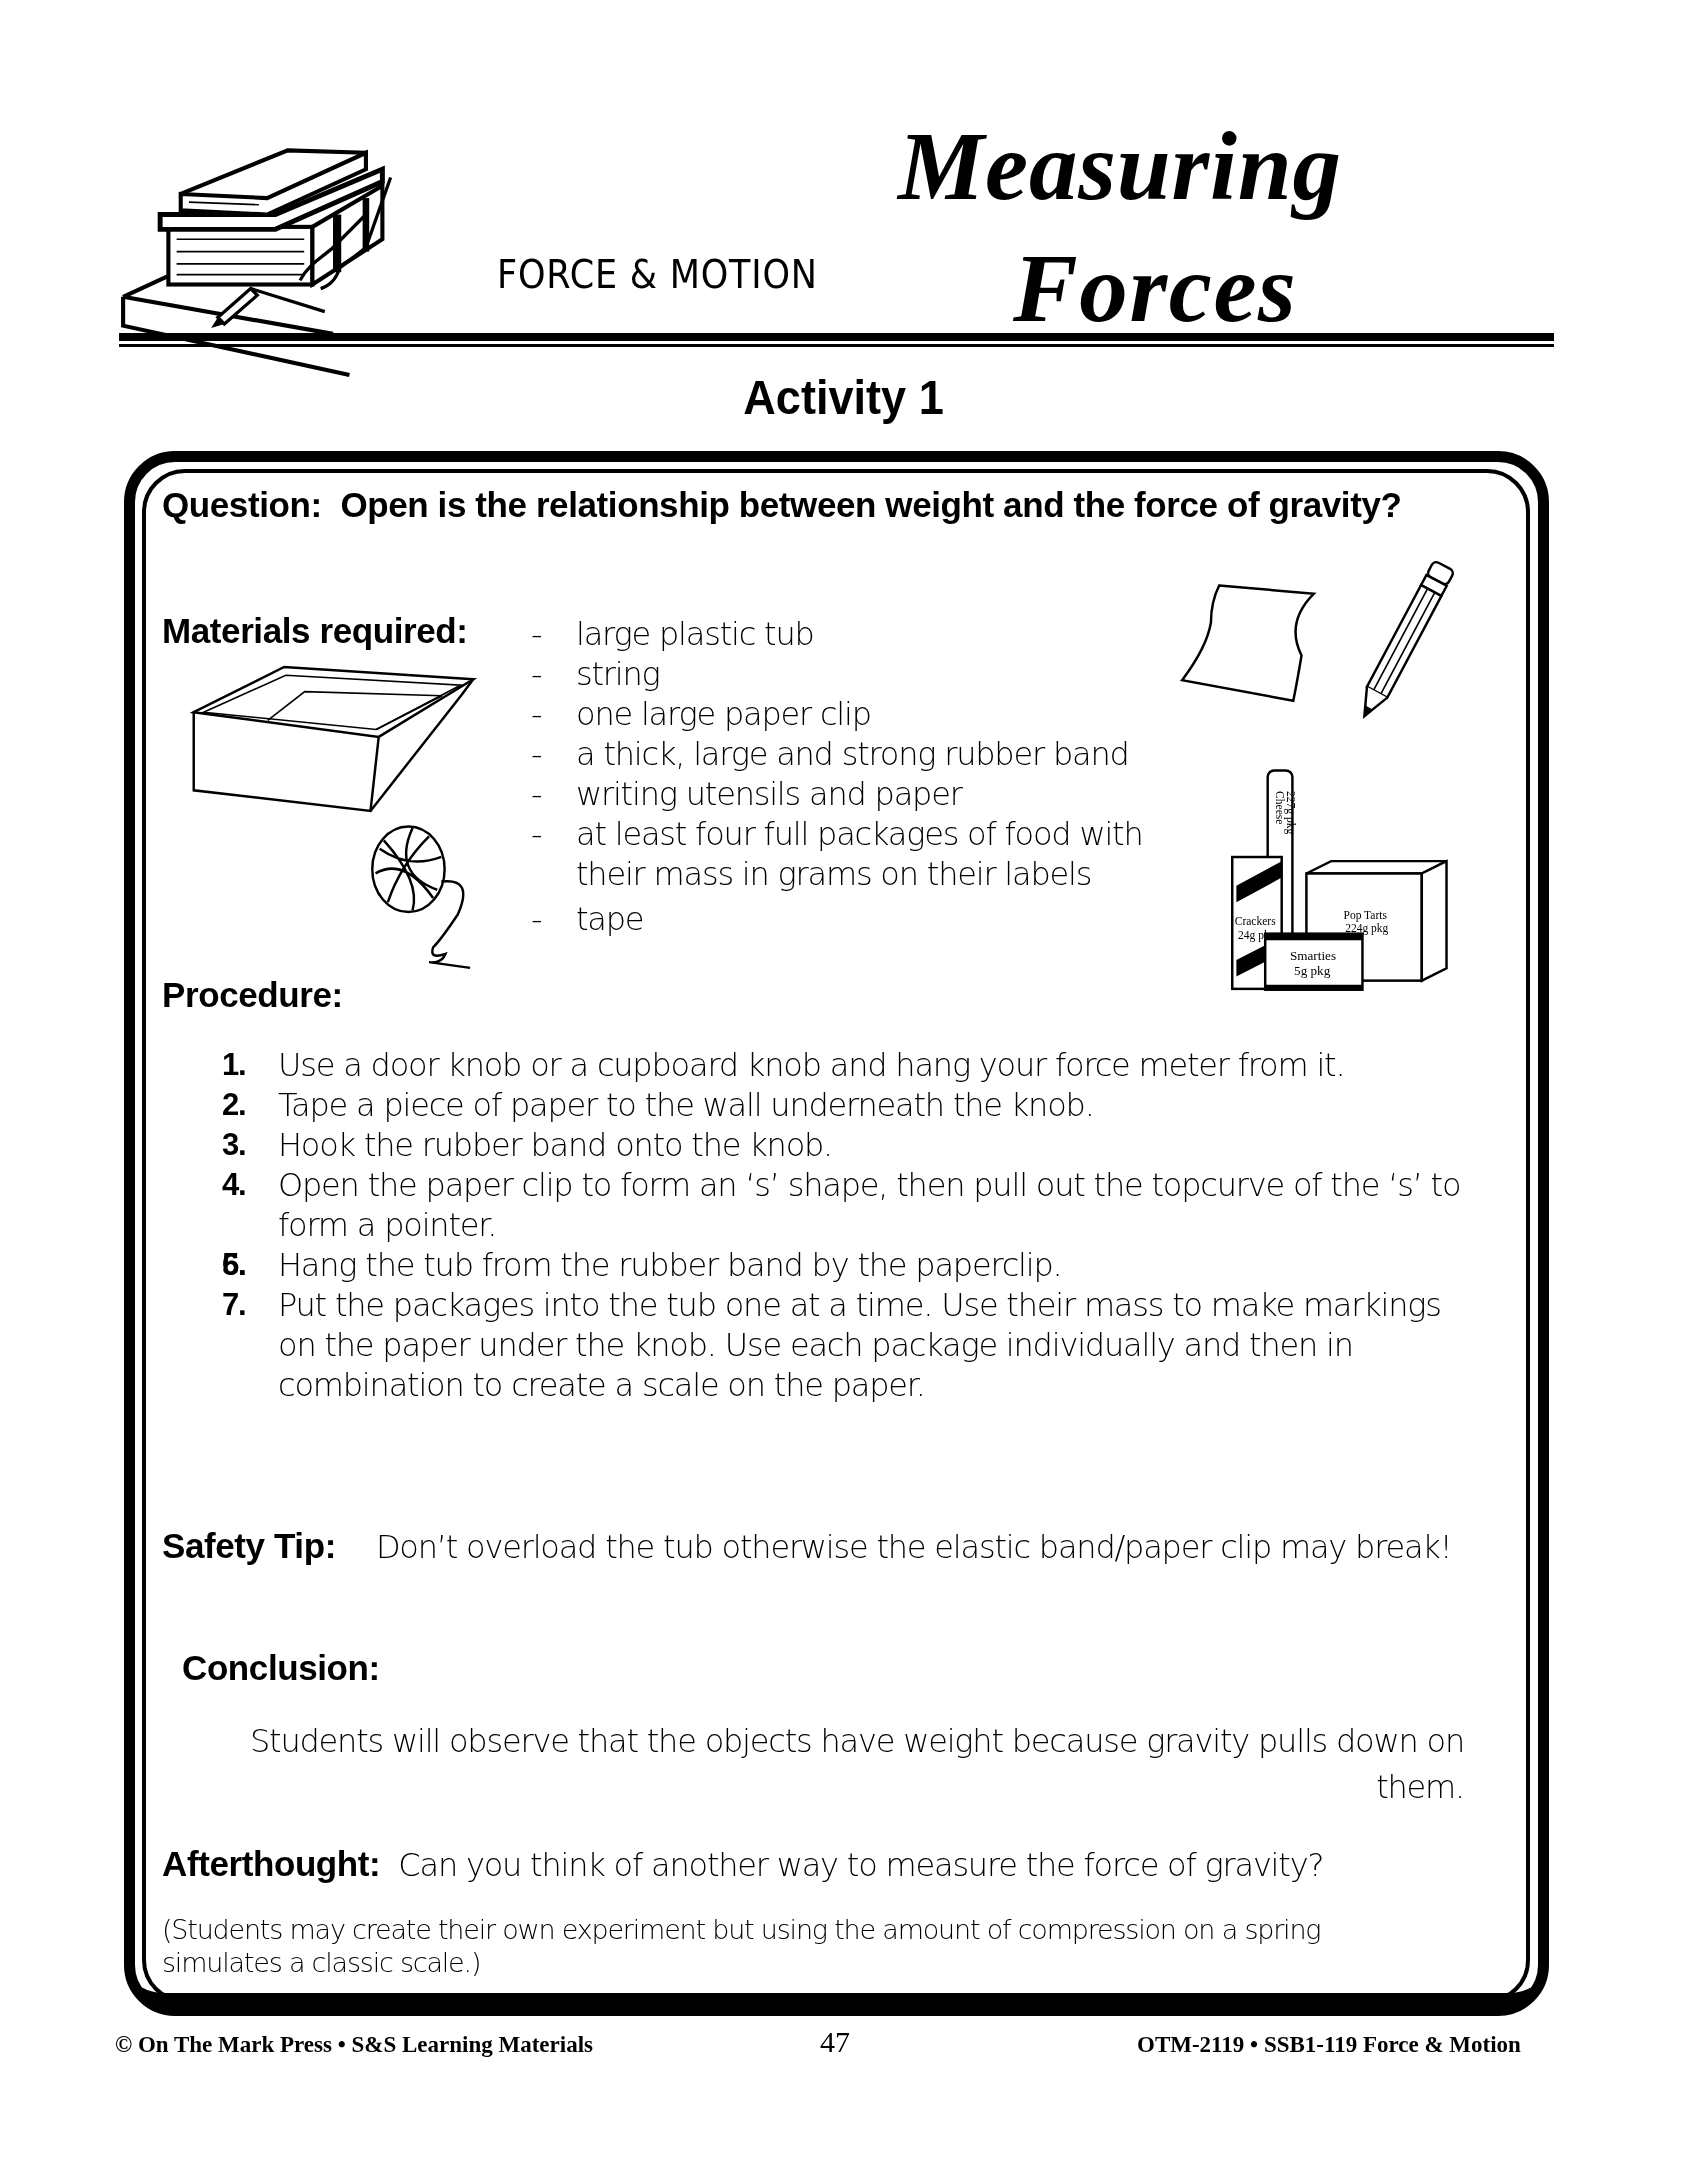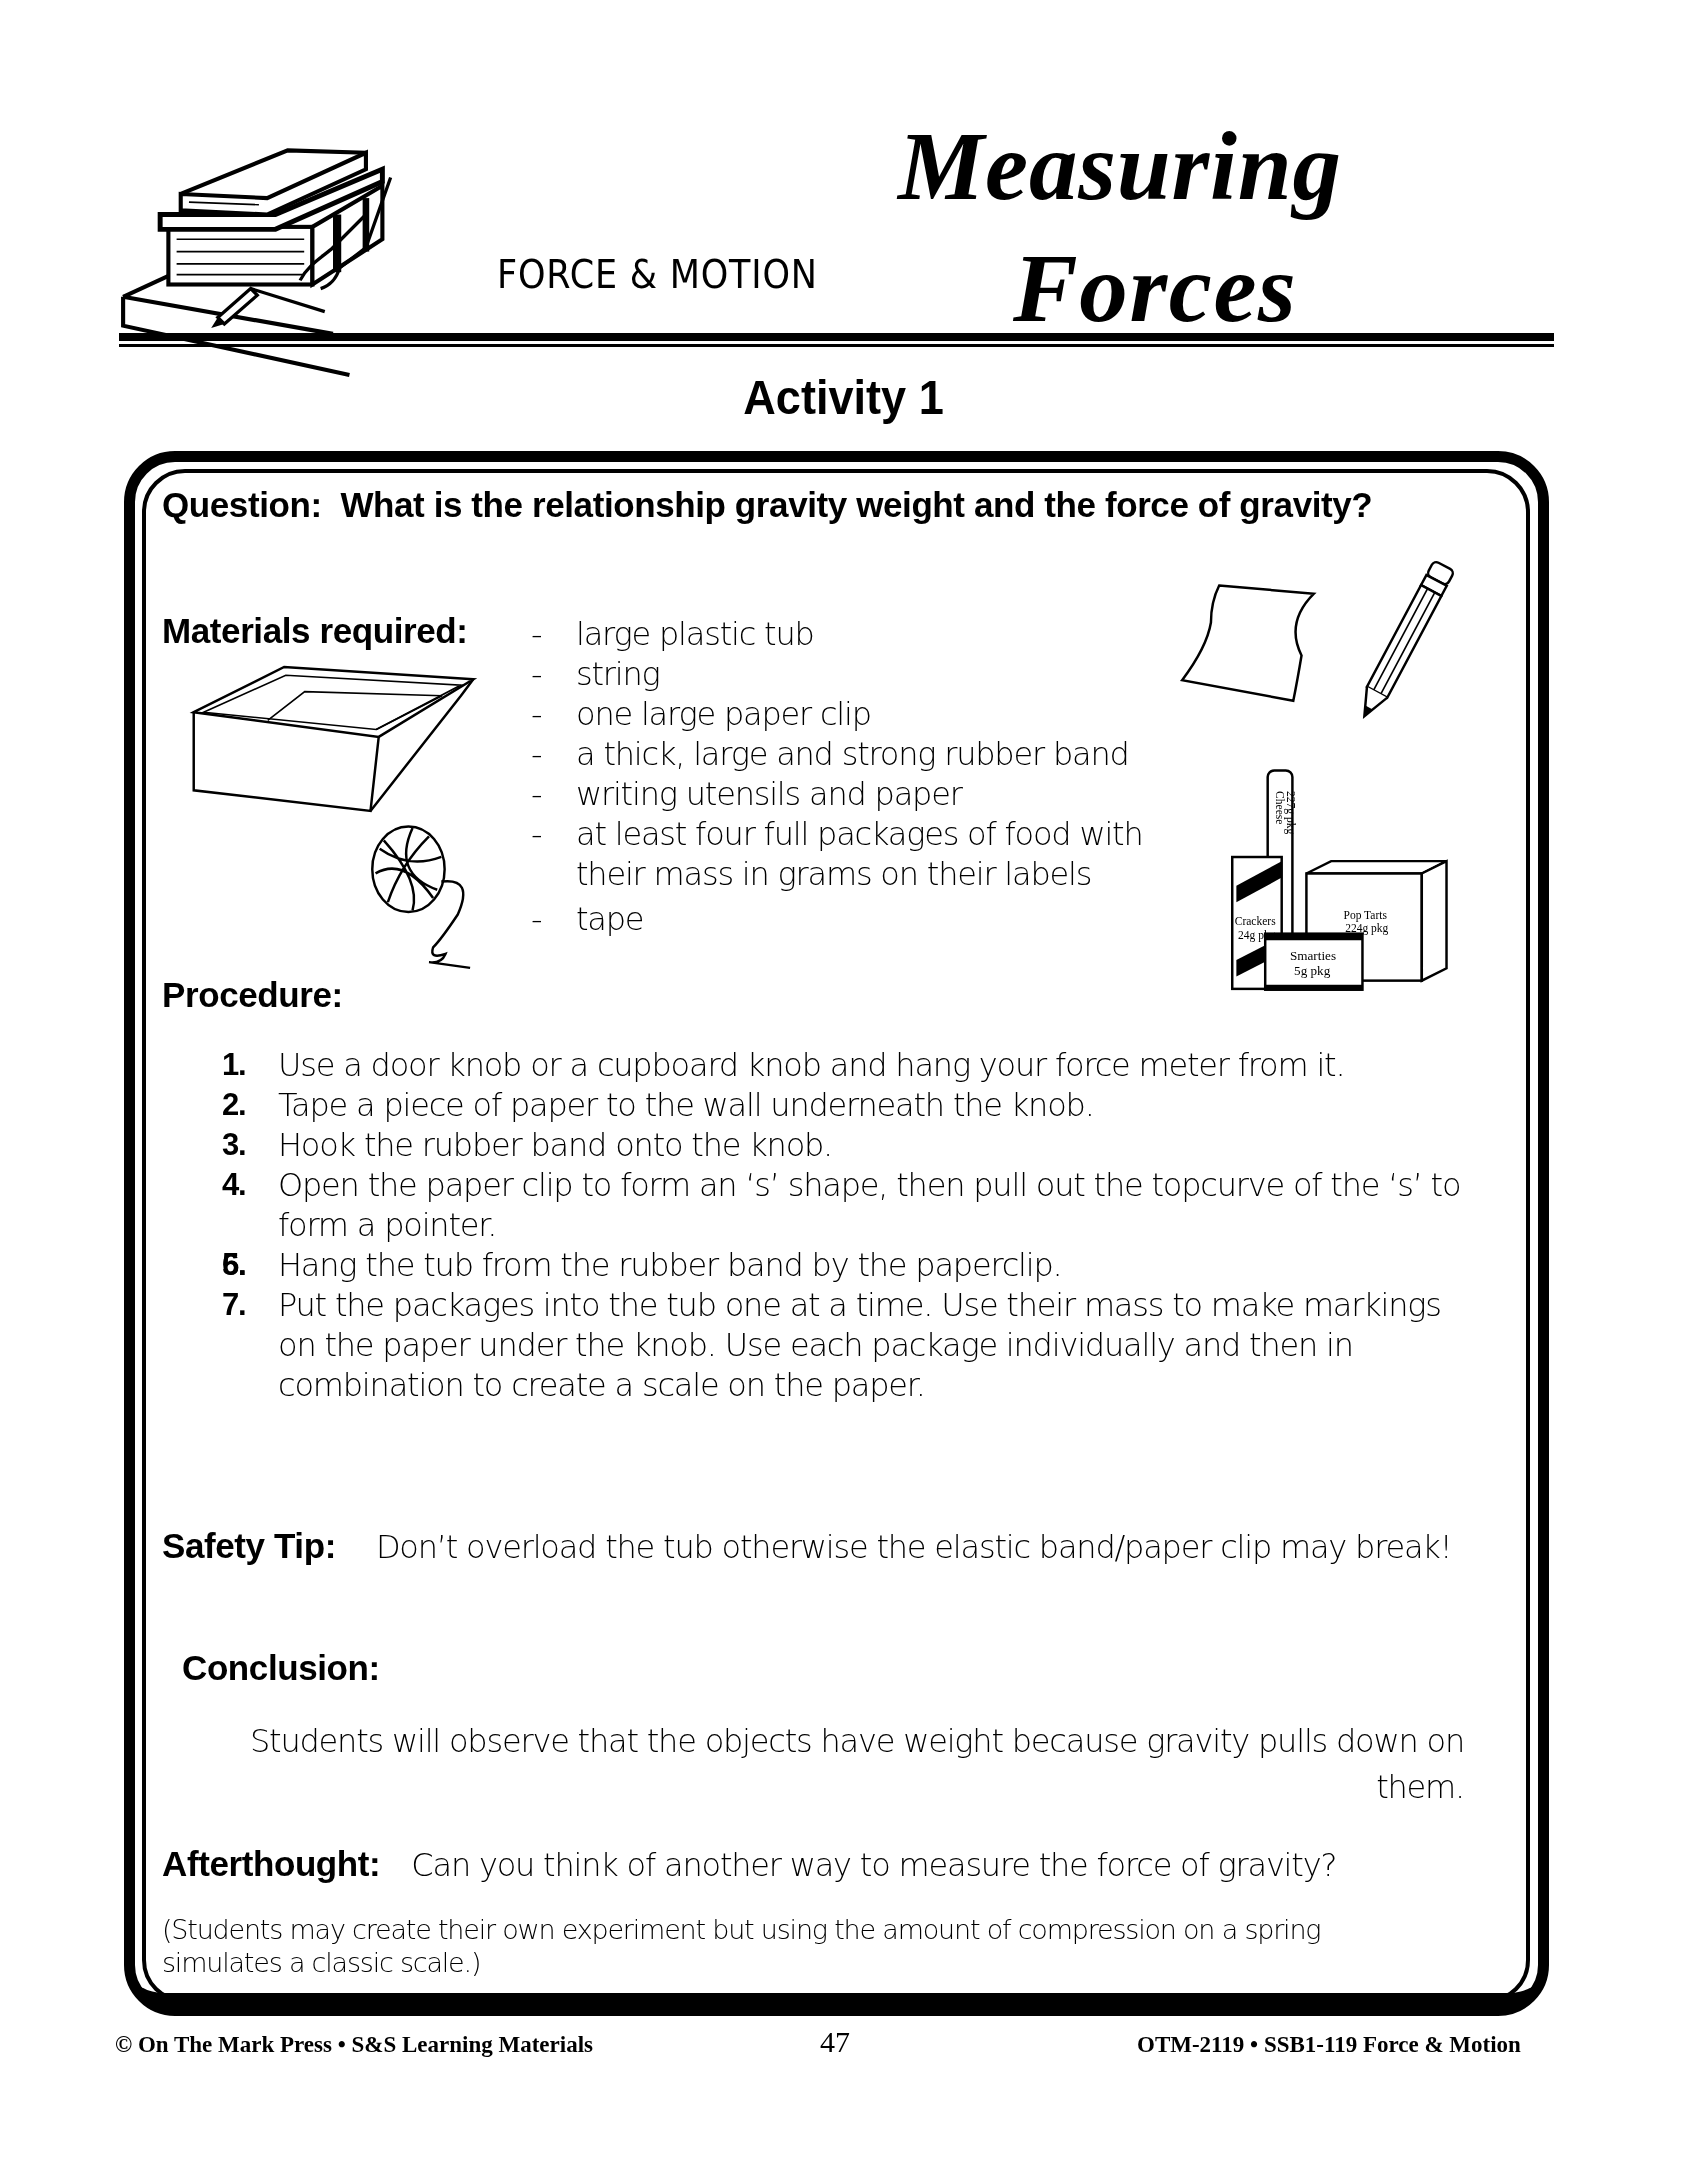--- a/index.html
+++ b/index.html
@@ -35,21 +35,21 @@
   .procedure-list li { position:relative; padding-left:56px; line-height:40px; margin-bottom:0; }
   .procedure-list li .num { position:absolute; left:0; top:0; font-weight:700; font-family:"Liberation Sans", sans-serif; font-size:31px; }
 
   .safety { left:162px; top:1523px; width:1302px; line-height:46px; }
   .safety .heading { margin-right:31px; }
 
   .conclusion-label { left:162px; top:1648px;margin-left:20px; }
   .conclusion-text { left:162px; top:1718px; width:1302px; line-height:46px;text-align:right; }
 
   .afterthought { left:162px; top:1844px; width:1318px; }
-  .afterthought .heading { margin-right:22px; }
+  .afterthought .heading { margin-right:9px; }
   .note { left:162px; top:1913px; width:1285px; font-size:27px; line-height:33px; }
 
   .footer-left { left:115px; top:2032px; font-family:"Liberation Serif", serif; font-weight:700; font-size:23px; }
   .footer-page { left:820px; top:2025px; font-family:"Liberation Serif", serif; font-size:30px; }
   .footer-right { left:1137px; top:2032px; width:412px; text-align:left; font-family:"Liberation Serif", serif; font-weight:700; font-size:23px; }
 
   svg { overflow:visible; }
   .pkg-label { font-family:"Liberation Serif", serif; font-size:14px; }
 </style>
 </head>
@@ -92,21 +92,21 @@
 <div class="abs rule-thin"></div>
 
 <div class="abs activity-title">Activity 1</div>
 
 <div class="abs frame-outer"></div>
 <div class="abs frame-inner"></div>
 <div class="abs frame-shadow"></div>
 
 <div class="abs question heading" style="font-size:35px;">
   <span>Question:</span>&nbsp;
-  <span>What is the relationship gravity weight and the force of gravity?</span>
+  <span>Open is the relationship between weight and the force of gravity?</span>
 </div>
 
 <div class="abs materials-label heading">Materials required:</div>
 <ul class="abs materials-list body">
   <li><span class="dash">-</span><span>large plastic tub</span></li>
   <li><span class="dash">-</span><span>string</span></li>
   <li><span class="dash">-</span><span>one large paper clip</span></li>
   <li><span class="dash">-</span><span>a thick, large and strong rubber band</span></li>
   <li><span class="dash">-</span><span>writing utensils and paper</span></li>
   <li style="width:626px;"><span class="dash">-</span><span>at least four full packages of food with their mass in grams on their labels</span></li>

